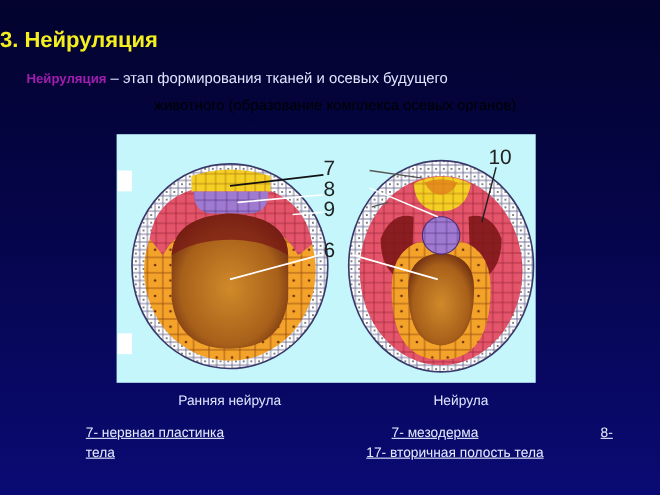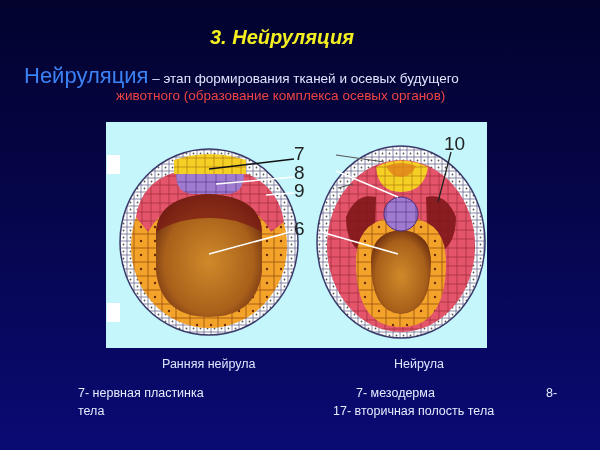--- a/index.html
+++ b/index.html
@@ -2,40 +2,40 @@
 <html><head>
 <meta charset="utf-8">
 <style>
   html, body { margin:0; padding:0; }
   body {
     width:600px; height:450px; overflow:hidden; position:relative;
     background: linear-gradient(180deg, #03032e 0%, #05054a 45%, #0a0a74 100%);
     font-family: "Liberation Sans", sans-serif;
   }
   .title {
-    position:absolute; left:0; width:564px; top:26px; text-align:center;
-    color:#f4f020; font-weight:bold; font-size:20px;font-style:italic;
+    position:absolute; left:0; width:564px; top:26px; 
+    color:#f4f020; font-weight:bold; font-size:20px;
   }
   .def-line1 {
     position:absolute; left:24px; top:63px; font-size:13.5px; color:#dfe6ff;
     white-space:nowrap;
   }
-  .def-term { color:#3b82f6; font-weight:normal; font-size:22px; }
+  .def-term { color:#a21caf; font-weight:bold; font-size:12px; }
   .def-line2 {
-    position:absolute; left:116px; top:88px; font-size:13.5px; color:#ef4444;
+    position:absolute; left:140px; top:88px; font-size:13.5px; color:#000000;
     white-space:nowrap;
   }
   .panel {
     position:absolute; left:106px; top:122px; width:381px; height:226px;
     background:#c4f6fb;
   }
   .panel svg { position:absolute; left:0; top:0; }
   .whitebox { position:absolute; background:#fff; width:13px; height:19px; left:1px; }
   .caption { position:absolute; top:357px; font-size:12.5px; color:#dfe6ff;margin-left:24px; }
-  .legend { position:absolute; font-size:12.5px; color:#e6ecff; white-space:nowrap; }
+  .legend { position:absolute; font-size:12.5px; color:#e6ecff; white-space:nowrap;text-decoration:underline; }
   .num {
     position:absolute; font-size:19px; color:#222; font-family:"Liberation Sans", sans-serif;
   }
 </style>
 </head>
 <body>
 
 <div class="title">3. Нейруляция</div>
 
 <div class="def-line1">

